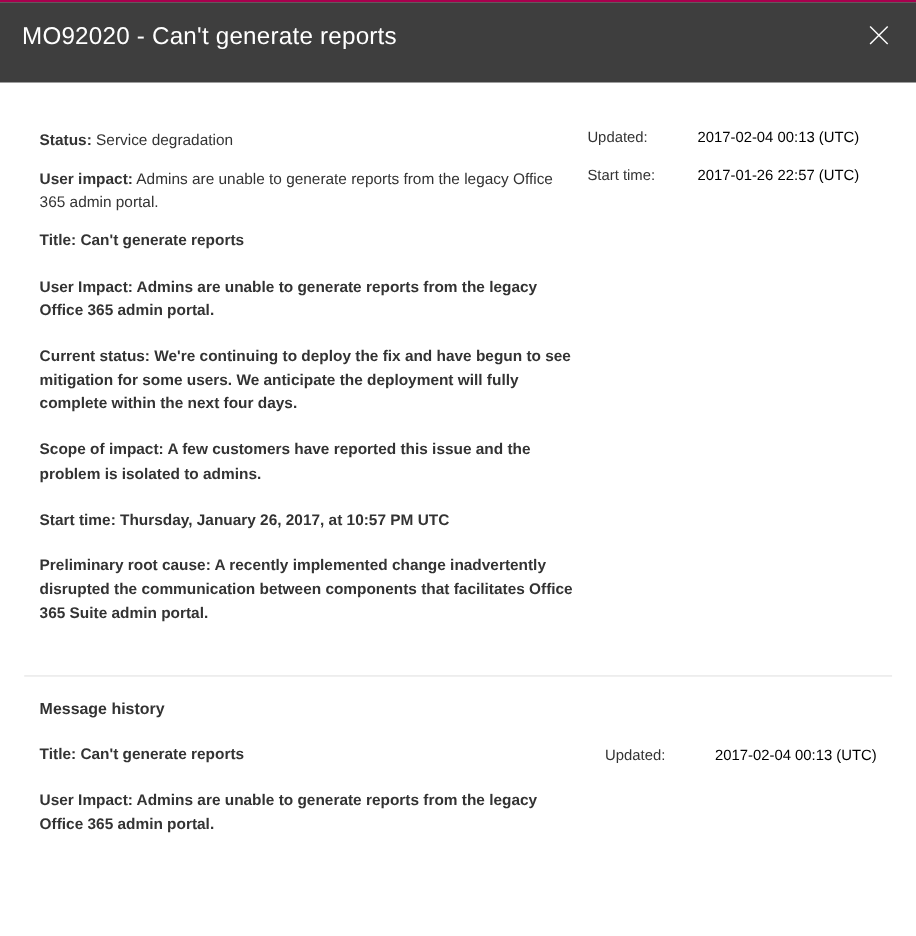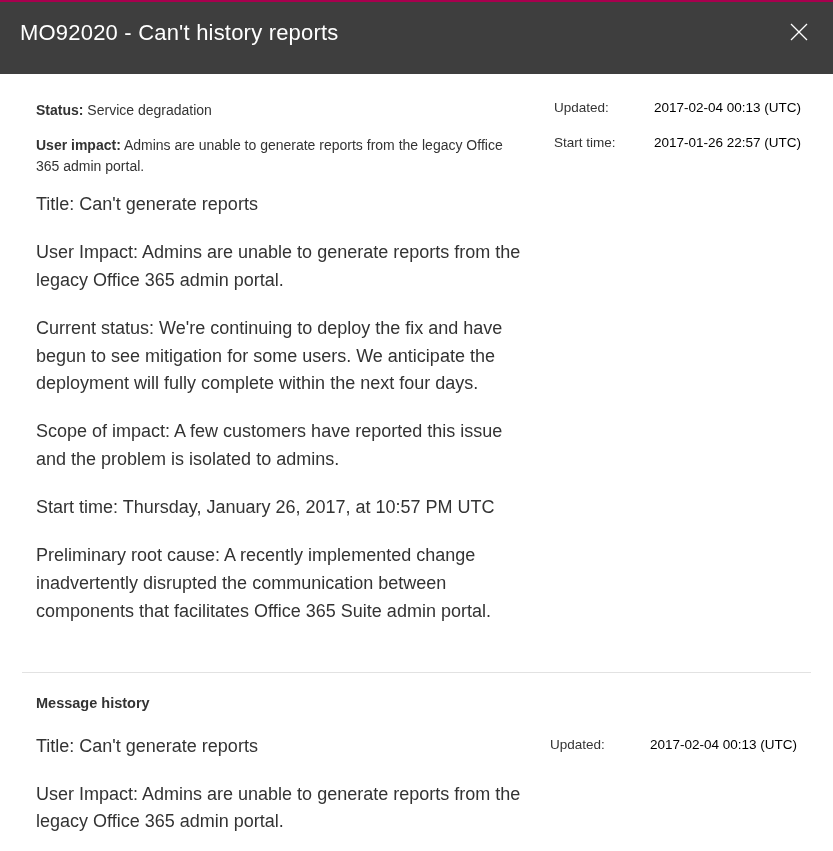--- a/index.html
+++ b/index.html
@@ -11,47 +11,48 @@
     display: flex;
     align-items: flex-start;
     justify-content: space-between;
     padding: 18px 22px 26px 20px;
   }
   .header-title { font-size: 22px; font-weight: 300; letter-spacing: 0.2px; }
   .close-btn { cursor: pointer; padding: 2px; }
   .close-btn svg { stroke: #fff; }
   .content {
     display: flex;
-    padding: 26px 22px 0 36px;
-    gap: 28px;
+    padding: 10px 22px 0 36px;
+    gap: 8px;
+    margin-top: 32px;
   }
   .main-col { flex: 0 0 490px; }
   .side-col { flex: 1; padding-top: 0; border-left: none; }
   .field { margin-bottom: 14px; line-height: 1.5; font-size: 14px; }
   .field-label { font-weight: 600; }
   .latest-msg-label { font-weight: 600; display: block; }
-  .para { line-height: 1.55; font-size: 18px; margin-bottom: 20px; }
+  .para { line-height: 1.55; font-size: 14px; margin-bottom: 20px; font-weight: bold; }
   .meta-row { display: flex; font-size: 13.5px; margin-bottom: 20px; align-items: flex-end; }
   .meta-label { width: 100px; color: #333; }
   .meta-value { color: #000000; }
   .divider { border-top: 1px solid #e2e2e2; margin: 26px 22px 0 22px; }
   .history-section {
     display: flex;
     padding: 22px 22px 0 36px;
     gap: 24px;
   }
   .history-heading { font-weight: 600; font-size: 14.5px; margin-bottom: 22px; }
 </style>
 </head>
 <body>
 
 <div class="top-line"></div>
 
 <div class="header">
-  <div class="header-title">MO92020 - Can't history reports</div>
+  <div class="header-title">MO92020 - Can't generate reports</div>
   <div class="close-btn">
     <svg width="20" height="20" viewBox="0 0 20 20" fill="none" stroke-width="1.3">
       <line x1="2" y1="2" x2="18" y2="18"></line>
       <line x1="18" y1="2" x2="2" y2="18"></line>
     </svg>
   </div>
 </div>
 
 <div class="content">
   <div class="main-col">

